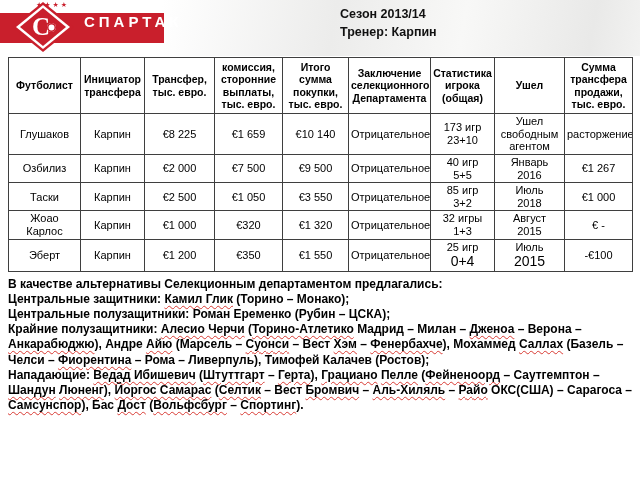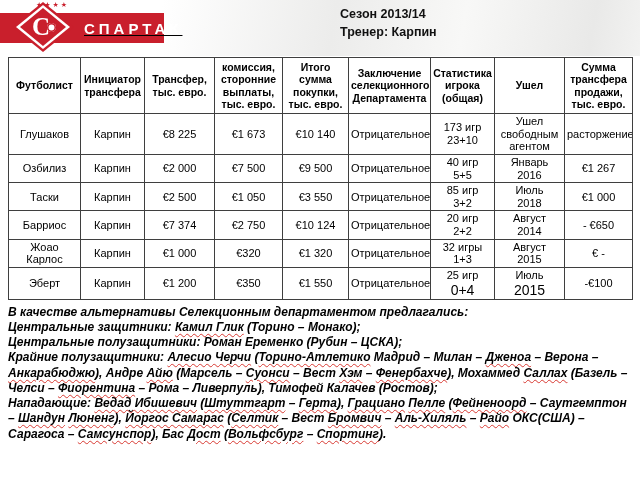--- a/index.html
+++ b/index.html
@@ -11,21 +11,21 @@
   
   .topbar{
     position:relative;width:640px;height:56px;
     background:linear-gradient(100deg,#ffffff 25%,#ececeb 52%,#f8f8f7 72%,#e9e9e8 92%,#f2f2f1 100%);
   }
   .stars{
     position:absolute;left:36px;top:1px;color:#c91f2c;font-size:7px;letter-spacing:2px;
   }
   .bar{
     position:absolute;left:0;top:13px;width:164px;height:30px;background:#c91f2c;
-    display:flex;align-items:center;text-decoration:underline;
+    display:flex;
   }
   .club{
     margin-left:84px;color:#ffffff;font-weight:700;font-size:15px;letter-spacing:4px;white-space:nowrap;
   }
   .diamond{position:absolute;left:12px;top:2px;width:62px;height:50px;}
   .d1,.d2,.d3{position:absolute;clip-path:polygon(50% 0,100% 50%,50% 100%,0 50%);}
   .d1{inset:0;background:#c91f2c;}
   .d2{inset:3px 4px;background:#ffffff;}
   .d3{inset:6px 8px;background:#c91f2c;}
   .em{
@@ -53,21 +53,21 @@
   .transfers th{font-size:10.5px;font-weight:700;line-height:1.18;}
   .transfers td{font-size:11px;line-height:1.15;}
   .transfers thead tr{height:56px;}
   .transfers tbody tr{height:26px;}
   .transfers tbody tr:first-child{height:40px;}
   .small2{font-size:14px;}
   
   .notes{
     margin:5px 8px 0 8px;font-size:12px;font-weight:700;line-height:1.27;color:#000;
   }
-  .notes .fline{margin:0;font-style:italic;}
+  .notes .fline{margin:0;}
   .wavy{
     text-decoration-line:underline;text-decoration-style:wavy;
     text-decoration-color:#d83a33;text-decoration-thickness:1px;
     text-underline-offset:2px;
   }
 </style>
 </head>
 <body>
 
 <div class="page">
@@ -113,21 +113,21 @@
           <th>Статистика игрока (общая)</th>
           <th>Ушел</th>
           <th>Сумма трансфера продажи, тыс. евро.</th>
         </tr>
     </thead>
     <tbody>
         <tr>
           <td>Глушаков</td>
           <td>Карпин</td>
           <td>€8 225</td>
-          <td>€1 673</td>
+          <td>€1 659</td>
           <td>€10 140</td>
           <td>Отрицательное</td>
           <td><span>173 игр</span><br><span>23+10</span></td>
           <td>Ушел свободным агентом</td>
           <td>расторжение</td>
         </tr>
         <tr>
           <td>Озбилиз</td>
           <td>Карпин</td>
           <td>€2 000</td>
@@ -141,31 +141,20 @@
         <tr>
           <td>Таски</td>
           <td>Карпин</td>
           <td>€2 500</td>
           <td>€1 050</td>
           <td>€3 550</td>
           <td>Отрицательное</td>
           <td><span>85 игр</span><br><span>3+2</span></td>
           <td><span>Июль</span><br><span>2018</span></td>
           <td>€1 000</td>
-        </tr>
-        <tr>
-          <td>Барриос</td>
-          <td>Карпин</td>
-          <td>€7 374</td>
-          <td>€2 750</td>
-          <td>€10 124</td>
-          <td>Отрицательное</td>
-          <td><span>20 игр</span><br><span>2+2</span></td>
-          <td><span>Август</span><br><span>2014</span></td>
-          <td>- €650</td>
         </tr>
         <tr>
           <td>Жоао Карлос</td>
           <td>Карпин</td>
           <td>€1 000</td>
           <td>€320</td>
           <td>€1 320</td>
           <td>Отрицательное</td>
           <td><span>32 игры</span><br><span>1+3</span></td>
           <td><span>Август</span><br><span>2015</span></td>

